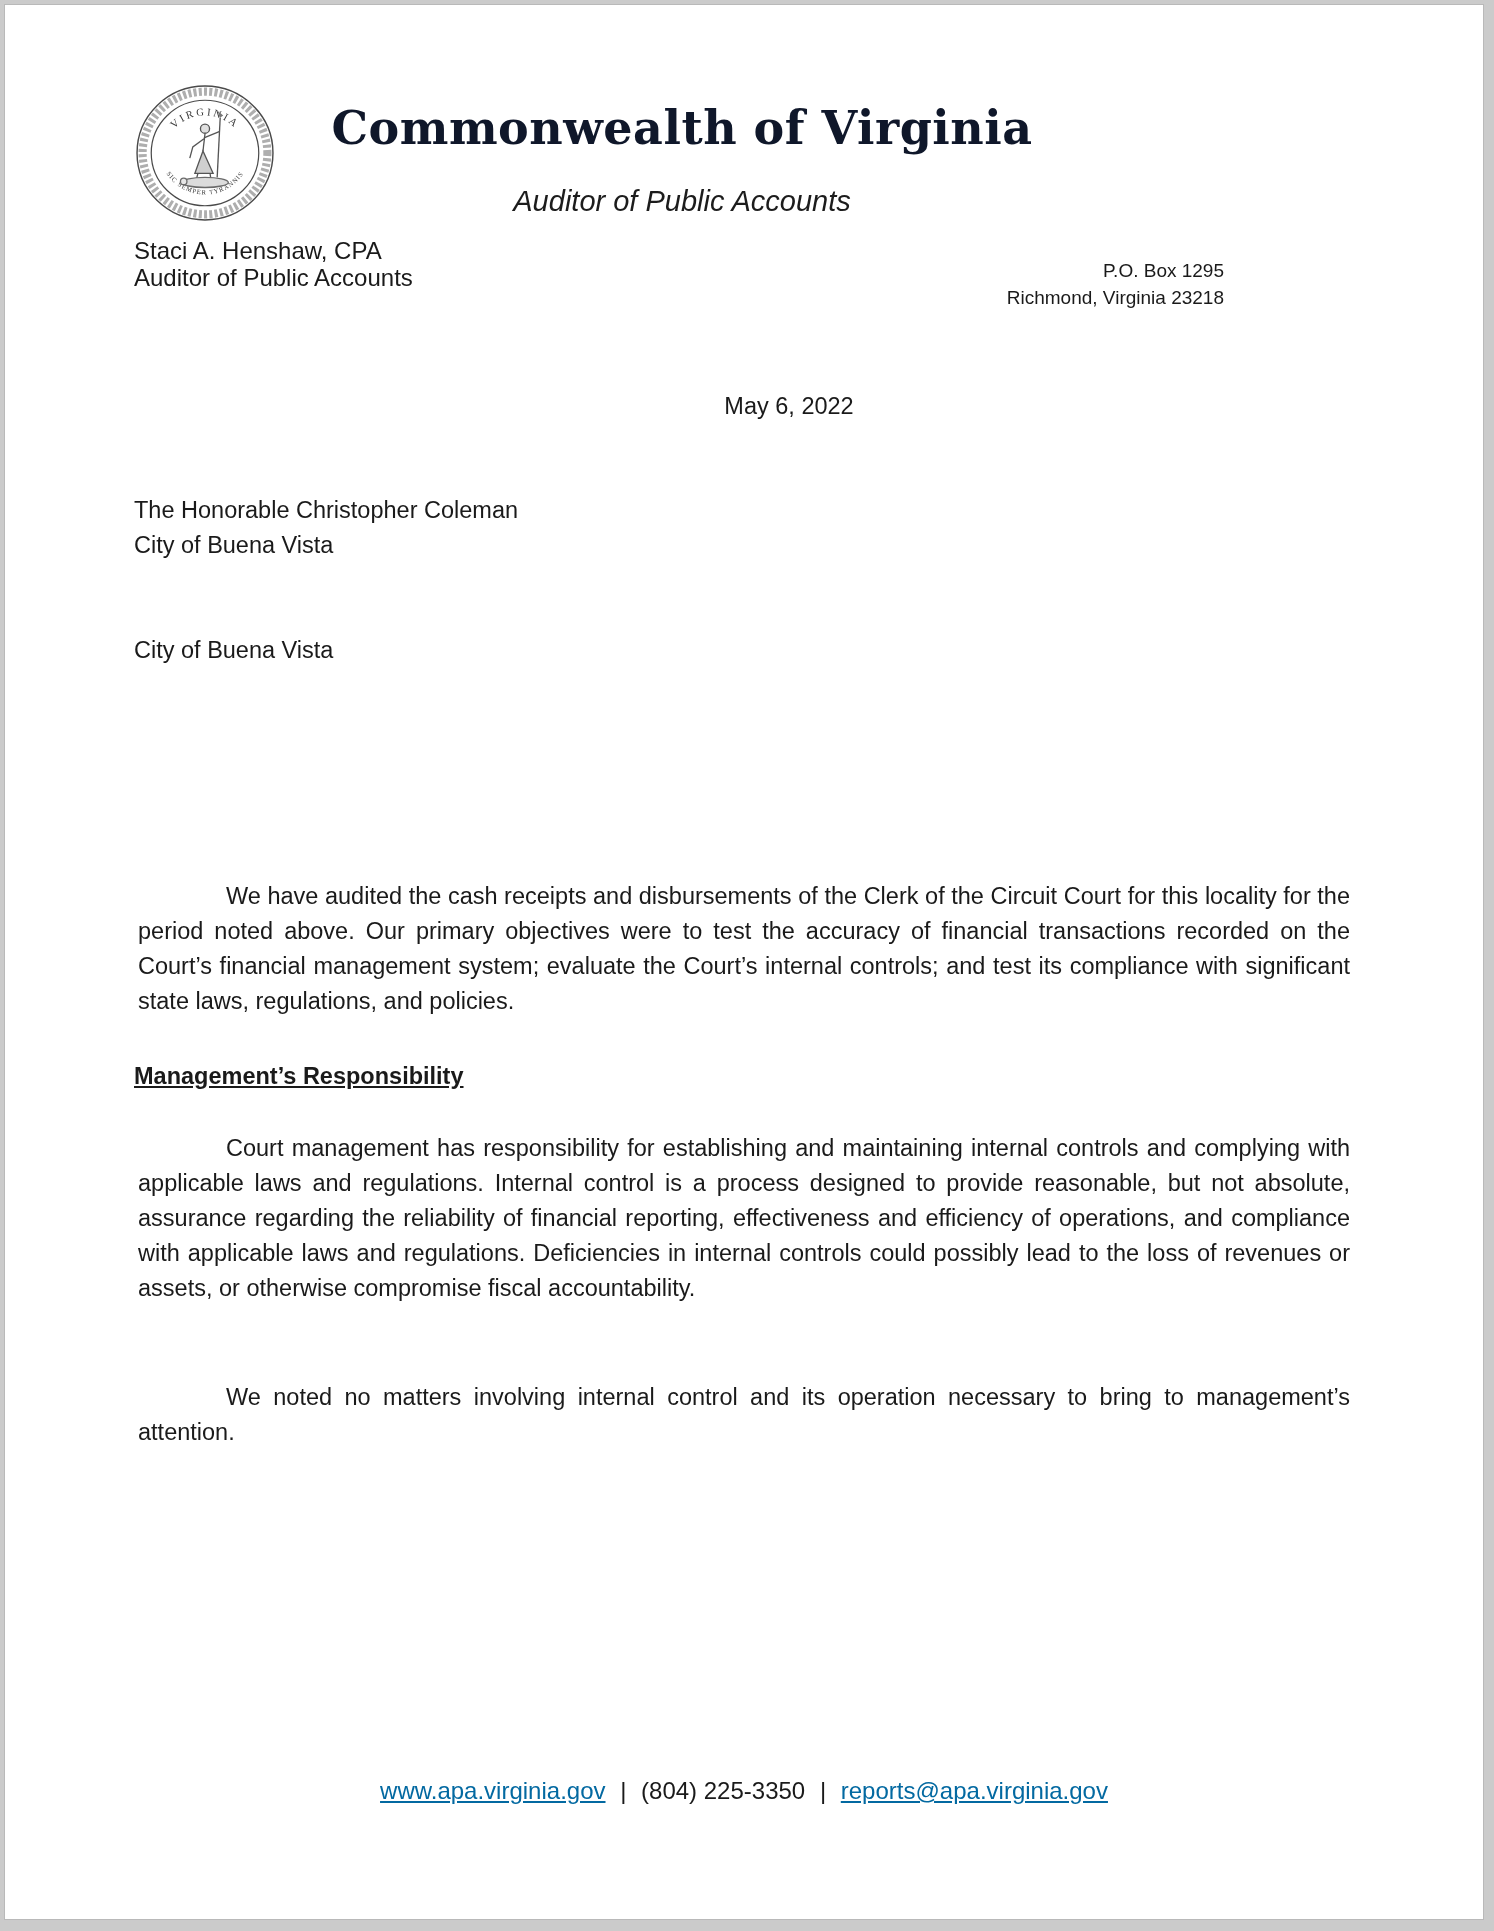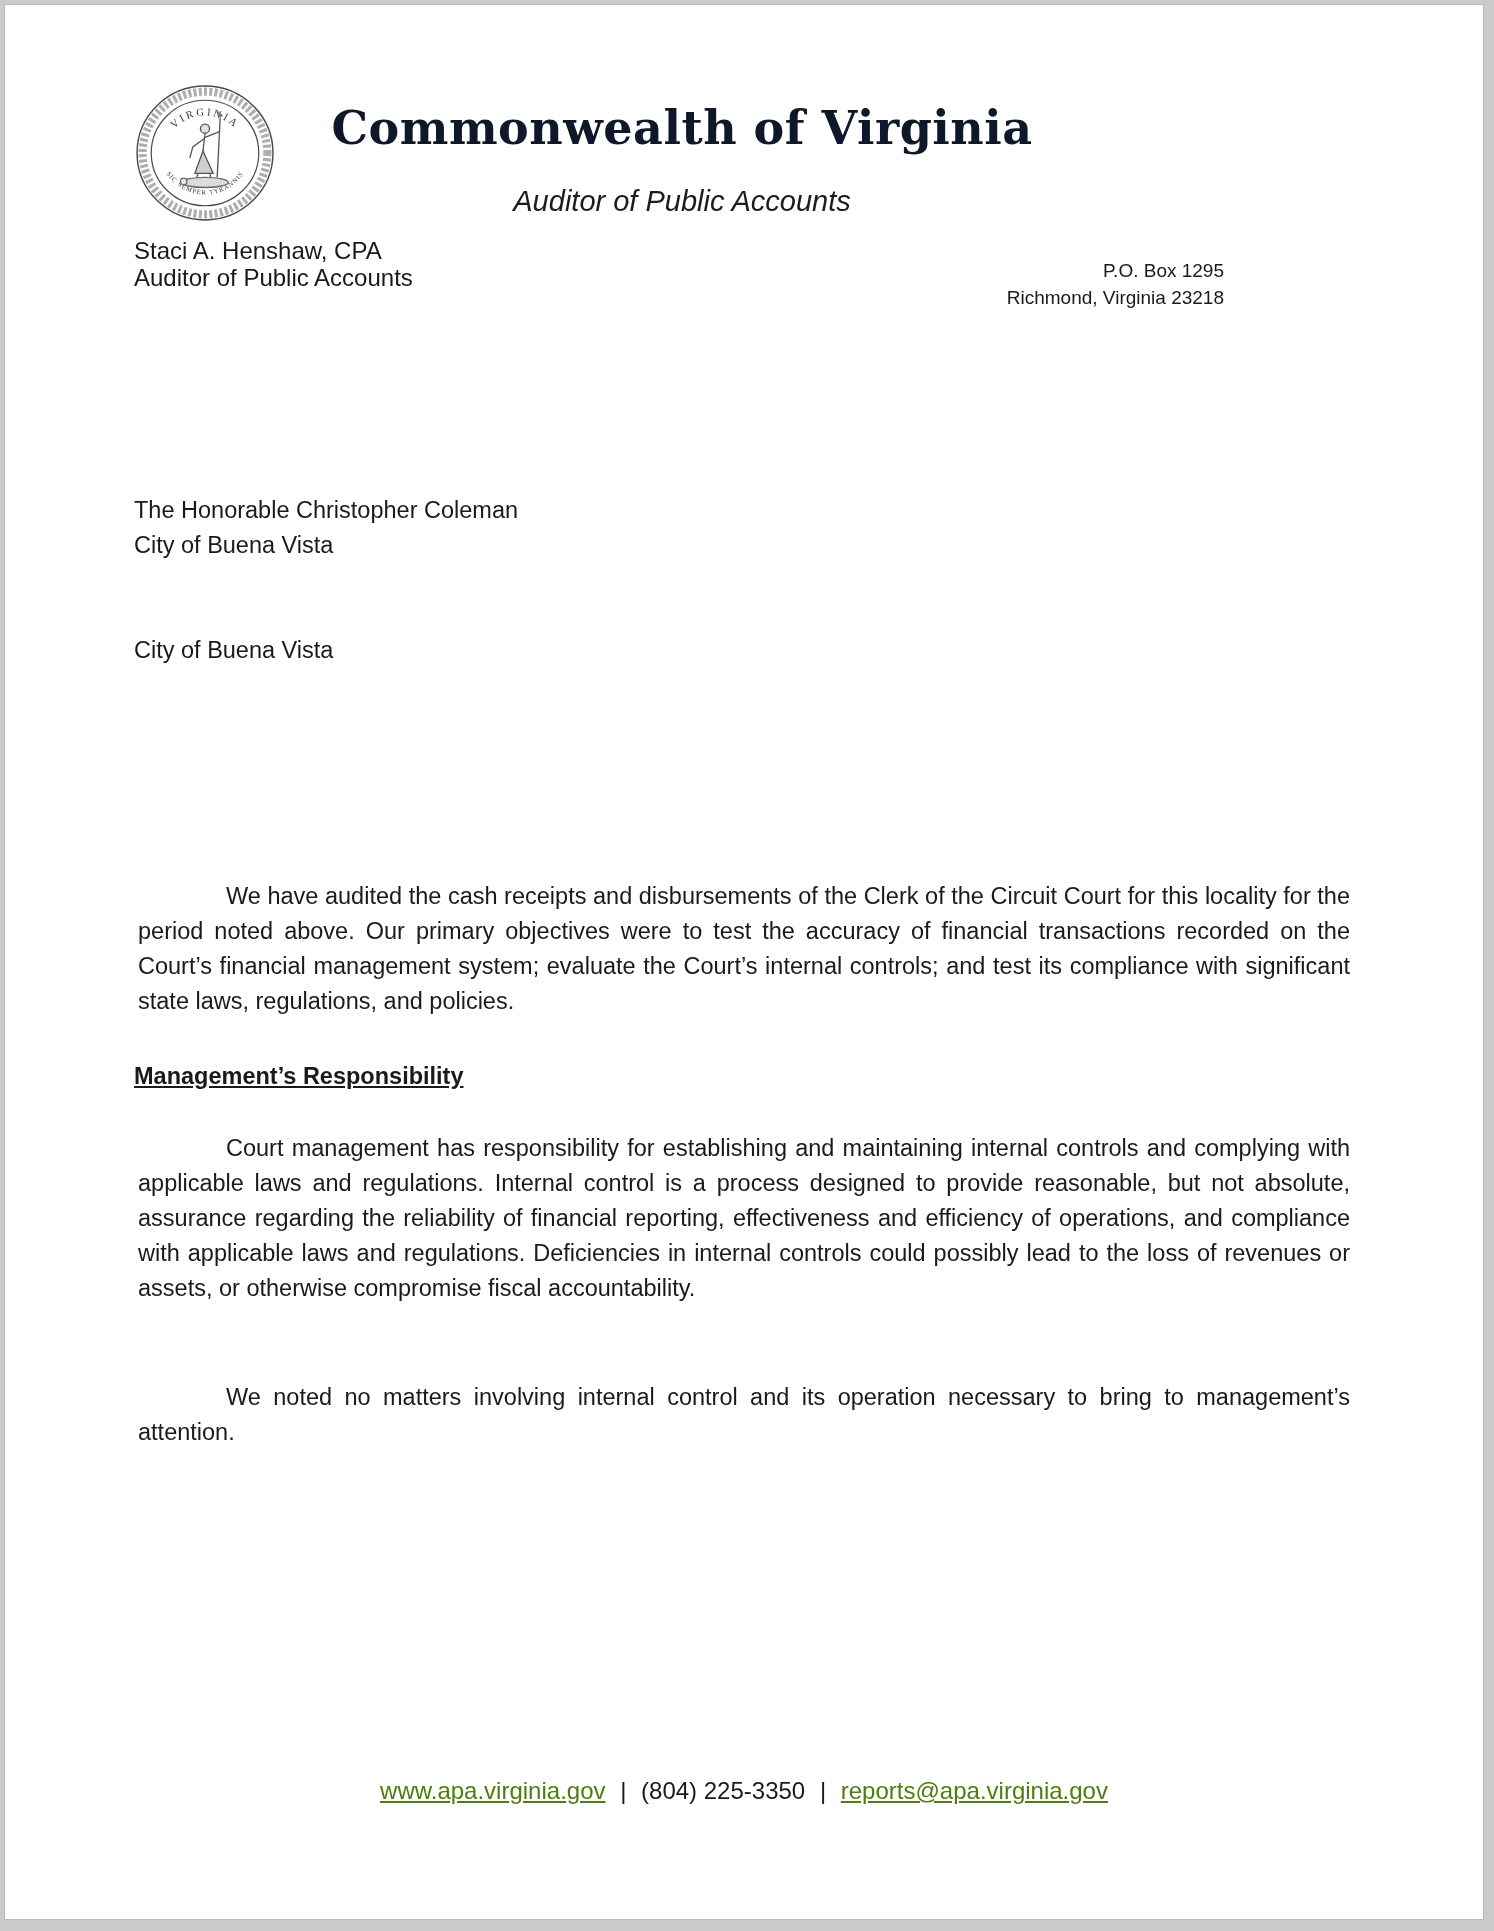--- a/index.html
+++ b/index.html
@@ -74,21 +74,21 @@
   }
   .p2 { top: 1122px; }
   .p3 { top: 1371px; }
   
   .footer {
     position: absolute; left: 0; top: 1772px; width: 100%;
     text-align: center;
     font-size: 24px;
   }
   .footer a {
-    color: #4d7c0f;
+    color: #0369a1;
     text-decoration: underline;
     cursor: pointer;
   }
   .footer .sep { color: #1a1a1a; margin: 0 8px; }
 </style>
 </head>
 <body>
 
 <div class="paper">
 
@@ -125,20 +125,21 @@
 
   <div class="contact-left">
     <div>Staci A. Henshaw, CPA</div>
     <div>Auditor of Public Accounts</div>
   </div>
   <div class="contact-right">
     <div>P.O. Box 1295</div>
     <div>Richmond, Virginia 23218</div>
   </div>
 
+  <div class="block date-line">May 6, 2022</div>
 
   <div class="block addr-1">
     <div>The Honorable Christopher Coleman</div>
     <div>City of Buena Vista</div>
   </div>
 
   <div class="block addr-2">
     <div>City of Buena Vista</div>
   </div>
 

